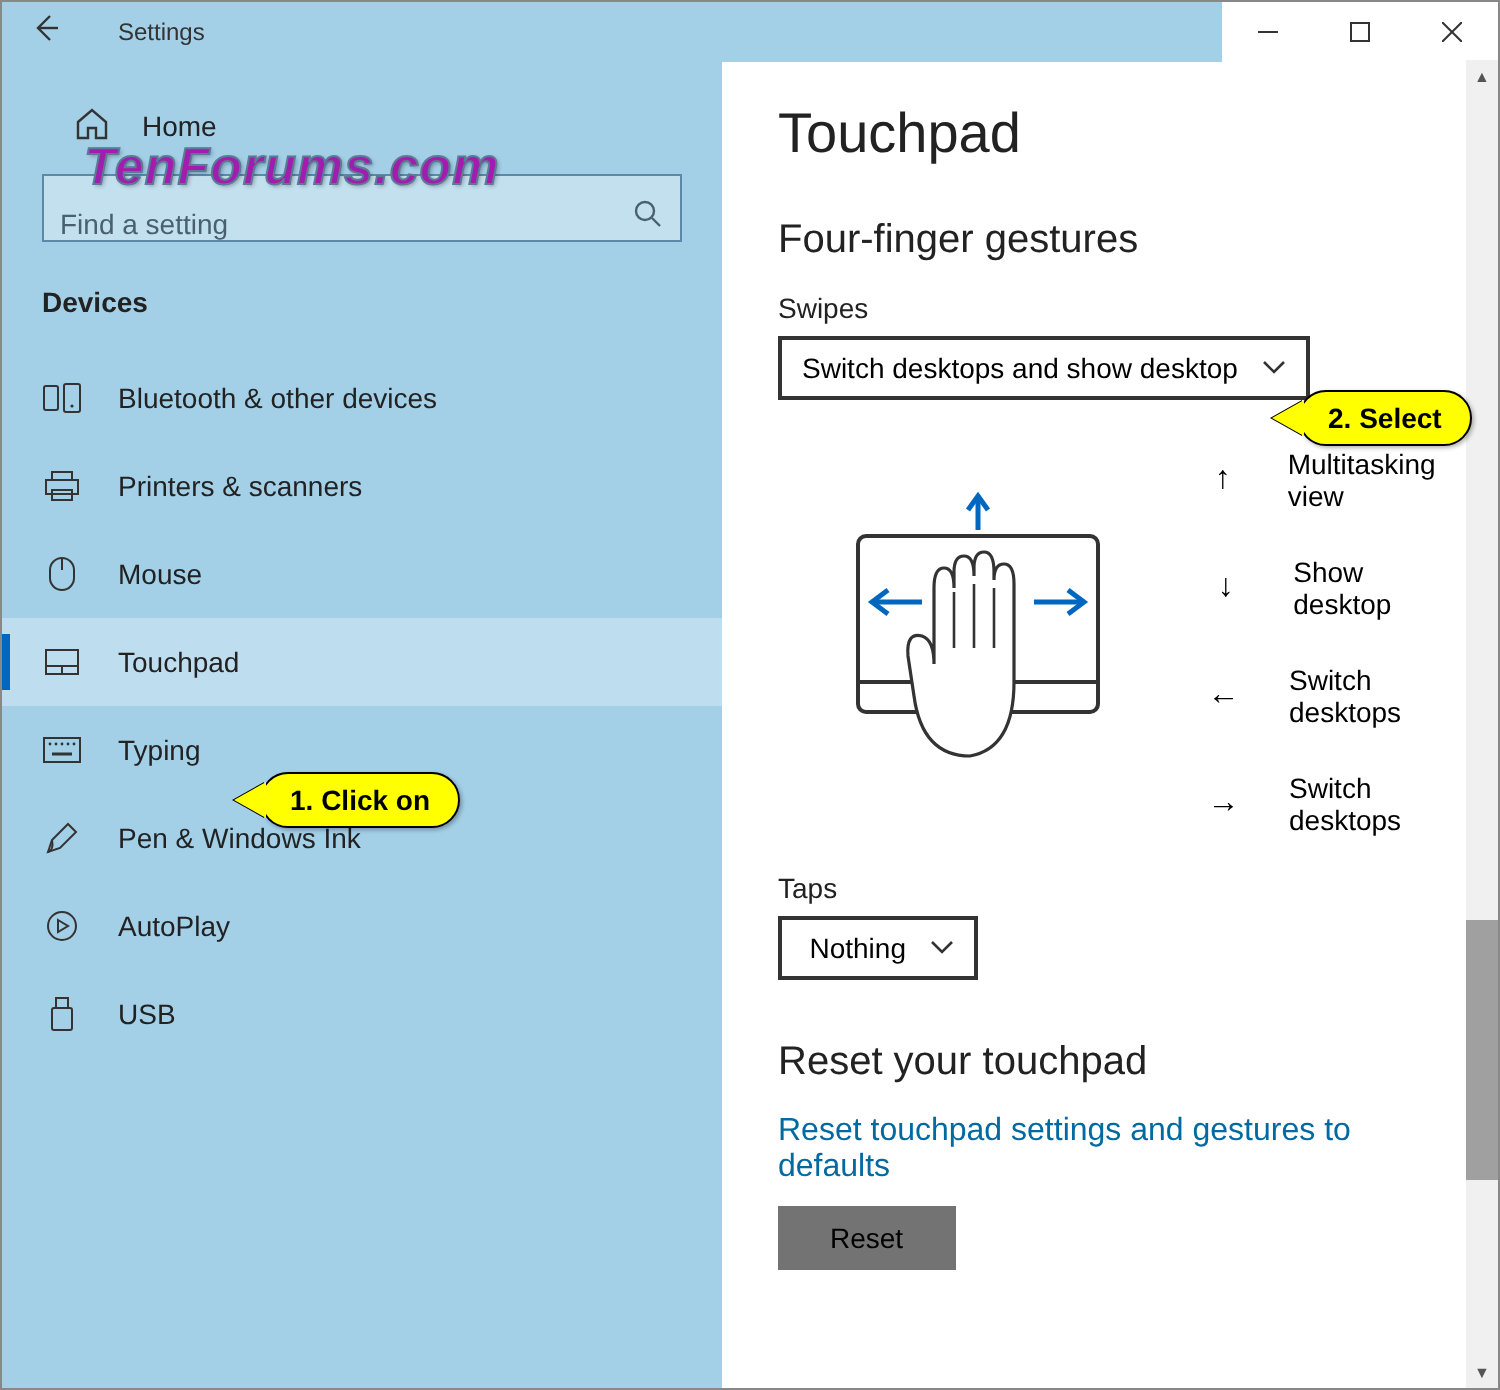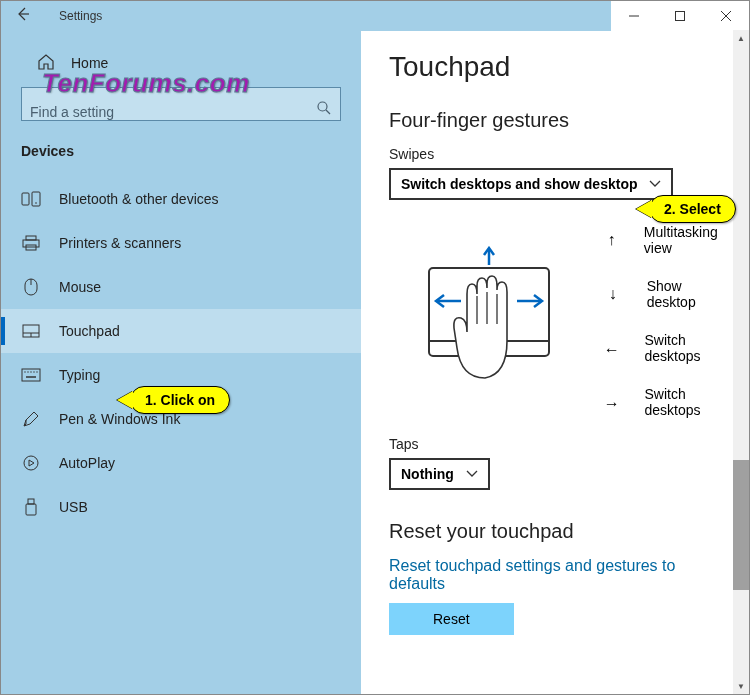--- a/index.html
+++ b/index.html
@@ -180,21 +180,20 @@
     .dropdown {
       border: 2px solid #333;
       padding: 6px 10px;
       display: inline-flex;
       align-items: center;
       justify-content: flex-end;
       min-width: 260px;
       font-size: 14px;
       cursor: pointer;
       gap: 12px;
-      font-weight: bold;
     }
     .dropdown.small {
       min-width: 100px;
     }
     .chevron-down {
       font-size: 12px;
       color: #333;
     }
     .gesture-area {
       display: flex;
@@ -226,23 +225,23 @@
     }
     .reset-section {
       margin-top: 30px;
     }
     .reset-desc {
       font-size: 16px;
       margin: 8px 0 10px 0;
       color: #0369a1;
     }
     .reset-btn {
-      background: #7dd3fc;
+      background: #737373;
       border: none;
-      padding: 8px 44px;
+      padding: 8px 26px;
       font-size: 14px;
       cursor: pointer;
     }
     .callout {
       position: absolute;
       background: #ffff00;
       border: 1.5px solid #000;
       border-radius: 14px;
       padding: 5px 14px;
       font-weight: bold;

